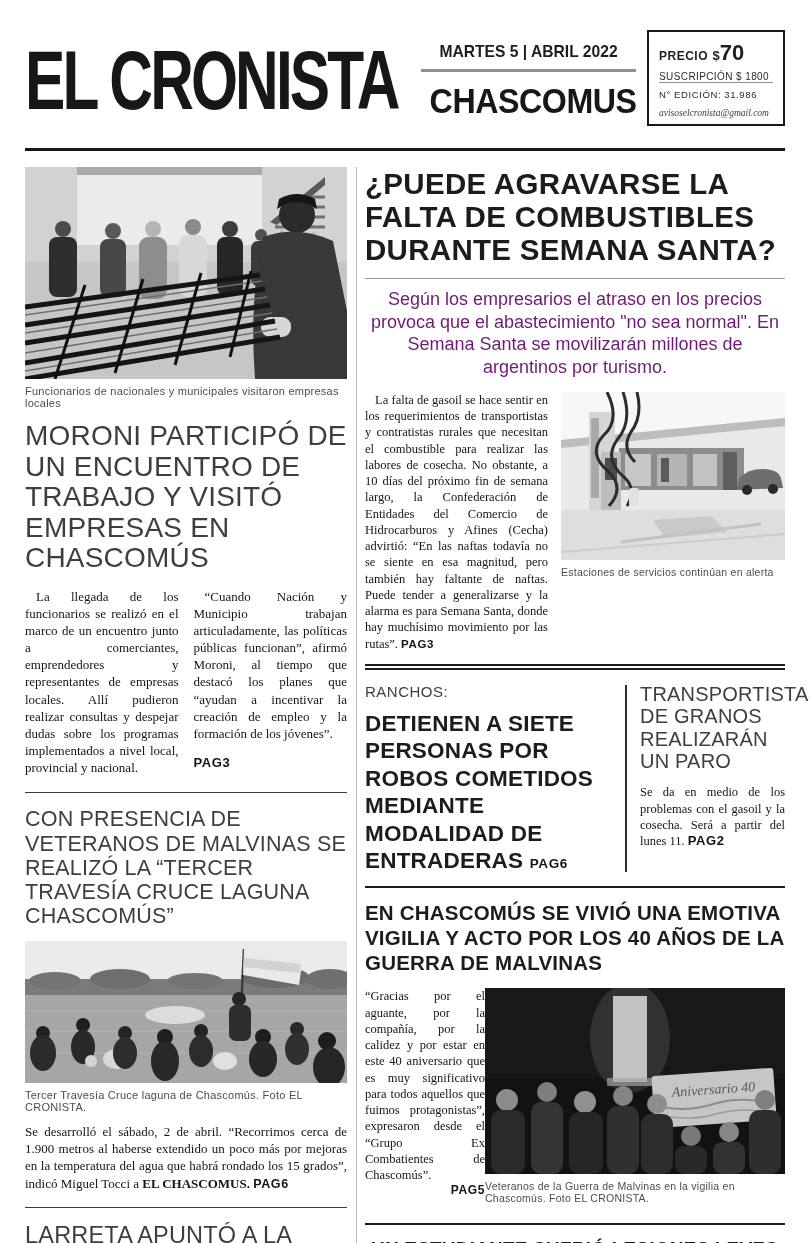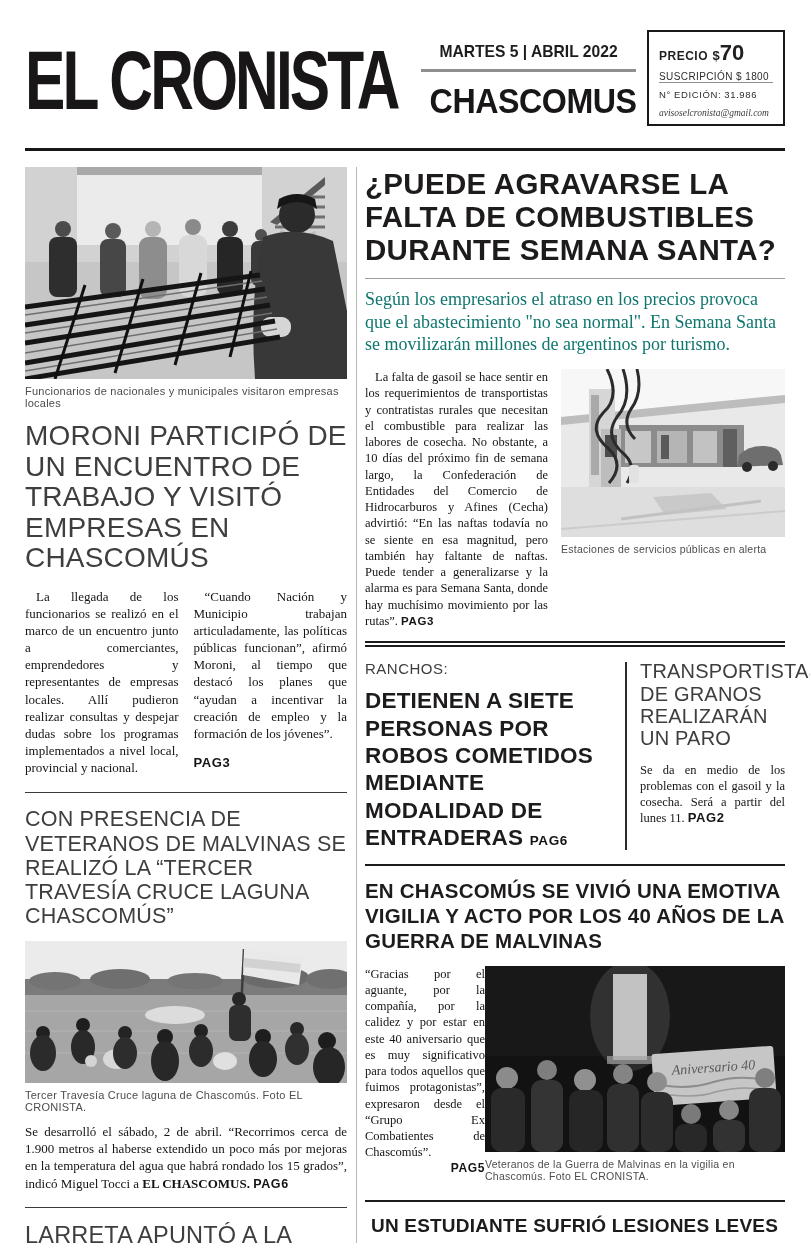--- a/index.html
+++ b/index.html
@@ -56,21 +56,21 @@
   .travesia-body { font-size:13px; line-height:1.33; margin-top:10px; }
   .travesia-body .pageref { font-size:12.5px; }
   .inline-bold { font-weight:700; }
   .left-rule2 { margin:15px 0 14px; }
   .larreta-wrap { position:relative; }
   .larreta-headline { font-size:23.5px; line-height:1.14; padding-right:10px; }
 
   
   .lead-headline { font-size:29.5px; line-height:1.12; letter-spacing:0.3px; }
   .subhead-rule { border-top:1px solid #9c9c9c; margin:12px 0 9px; }
-  .lead-subhead { font-family:Liberation Serif, serif; font-size:18px; line-height:1.26; color:#0f766e; text-align:left; }
+  .lead-subhead { font-family:Liberation Sans, sans-serif; font-size:18px; line-height:1.26; color:#701a75; text-align:center; }
   .lead-row { display:flex; gap:13px; margin-top:13px; }
   .lead-body { flex:1; font-size:12.5px; line-height:1.3; }
   .lead-body p { text-indent:10px; }
   .lead-body .pageref { font-size:11.5px; }
   .lead-photo-wrap { width:224px; flex:0 0 224px; }
   .gas-photo svg { width:224px; height:168px; }
   .lead-photo-wrap .caption { font-size:10.5px; }
 
   .mid-double-rule { margin-top:12px; }
   .mid-row { display:flex; padding:13px 0 8px; }
@@ -297,21 +297,21 @@
                 <path d="M76,0 q6,24 -6,40 q-10,16 4,30"></path>
               </g>
               <rect x="68" y="96" width="10" height="18" rx="3" fill="#e2e2e2"></rect>
 
               <rect y="118" width="224" height="50" fill="#dedede"></rect>
               <polygon points="92,128 150,124 166,140 104,146" fill="#c9c9c9"></polygon>
               <path d="M60,150 L200,132" stroke="#c2c2c2" stroke-width="3"></path>
               <path d="M0,160 L224,142" stroke="#cccccc" stroke-width="2"></path>
             </svg>
           </div>
-          <div class="caption">Estaciones de servicios públicas en alerta</div>
+          <div class="caption">Estaciones de servicios continúan en alerta</div>
         </div>
       </div>
 
       <div class="double-rule mid-double-rule"></div>
 
       <div class="mid-row">
         <div class="ranchos">
           <div class="ranchos-kicker headline-thin">RANCHOS:</div>
           <h2 class="ranchos-headline headline-bold"><span>DETIENEN A SIETE PERSONAS POR ROBOS COMETIDOS MEDIANTE MODALIDAD DE ENTRADERAS</span> <span class="pageref">PAG6</span></h2>
         </div>

